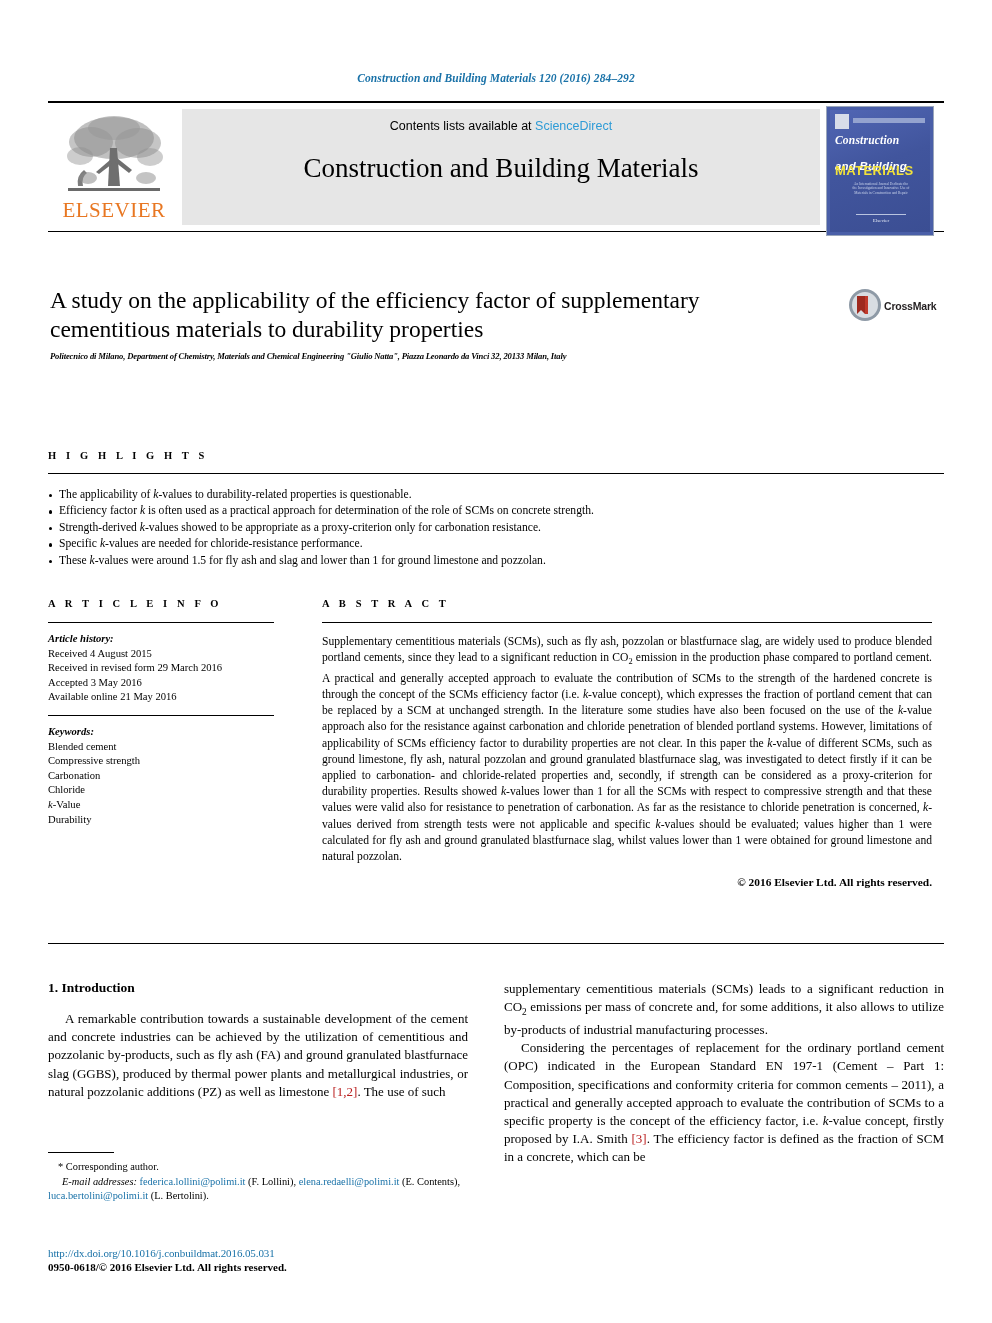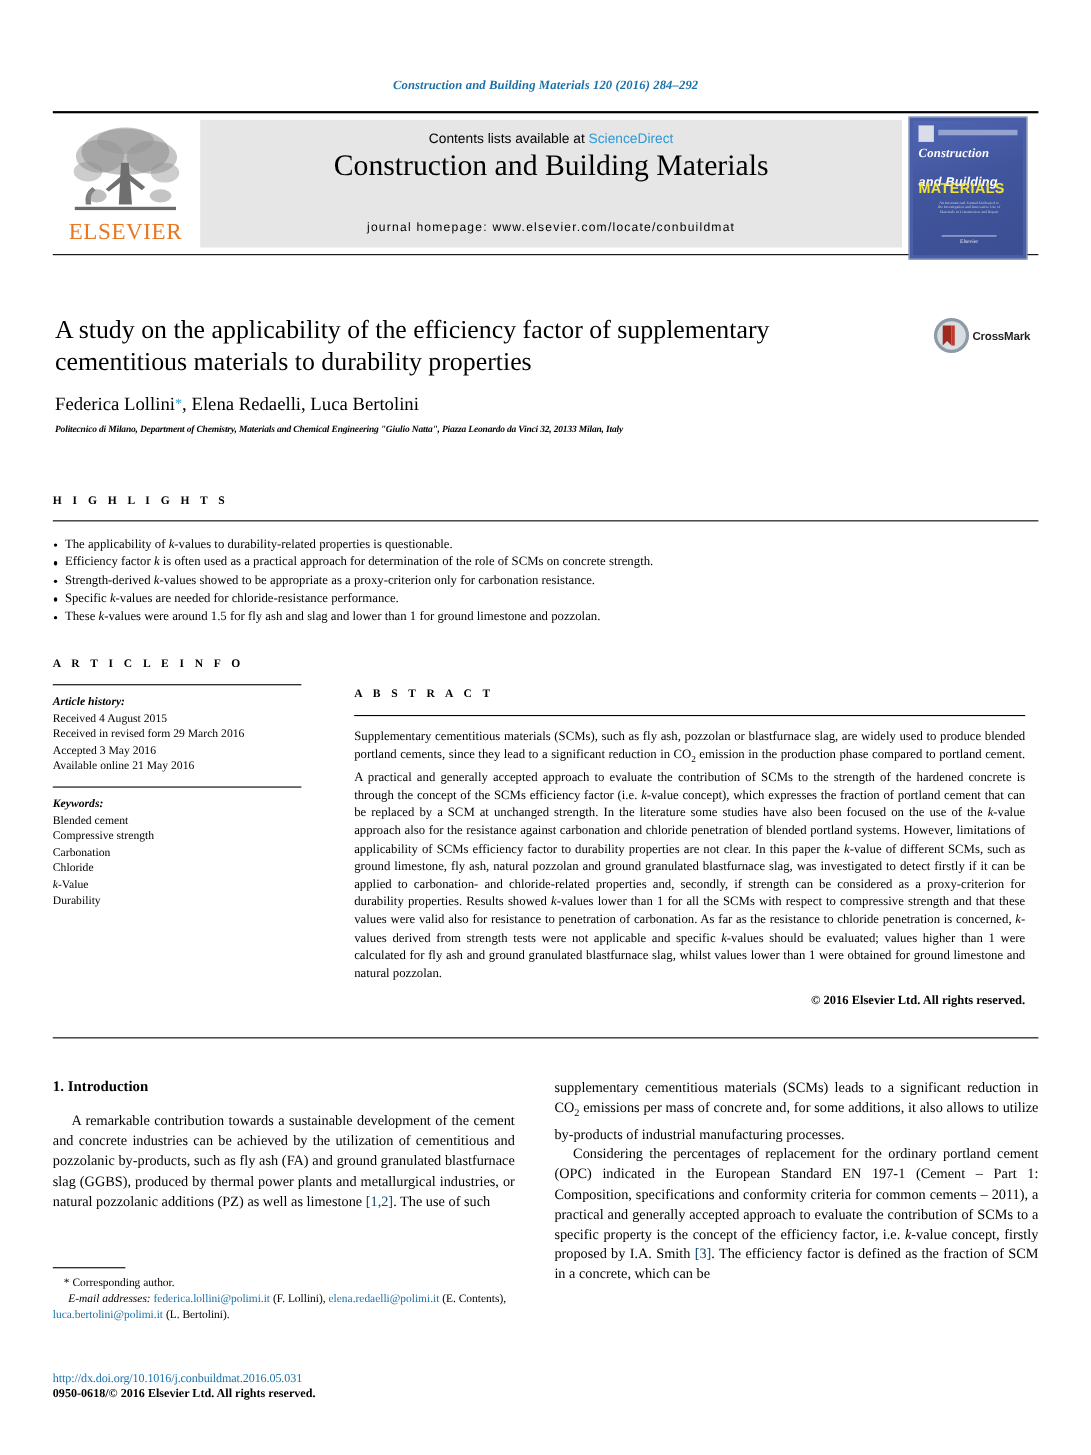--- a/index.html
+++ b/index.html
@@ -87,21 +87,21 @@
     text-align: center;
     font-family: "Liberation Sans", sans-serif;
     font-size: 12.5px;
     color: #000;
   }
   .contents-line .sd {
     color: #2e9bd6;
   }
   .journal-title {
     position: absolute;
-    left: 0; top: 26px;
+    left: 0; top: 44px;
     width: 638px;
     text-align: center;
     font-family: "Liberation Serif", serif;
     font-size: 27px;
     color: #000;
   }
   .homepage-line {
     position: absolute;
     left: 0; top: 92px;
     width: 638px;
@@ -297,21 +297,21 @@
     margin-top: 9px;
     font-family: "Liberation Serif", serif;
     font-size: 10.6px;
     line-height: 14.6px;
   }
   .kw-block { margin-top: 9px; }
   .kw-block div, .hist-block div { white-space: nowrap; }
 
   .abs-col {
     position: absolute;
-    left: 322px; top: 626px;
+    left: 322px; top: 598px;
     width: 610px;
   }
   .abs-col .rule-a { margin-top: 13px; height: 1px; background: #000; }
   .abs-text {
     margin-top: 11px;
     font-family: "Liberation Serif", serif;
     font-size: 11.6px;
     line-height: 16.2px;
     text-align: justify;
     color: #000;
@@ -354,21 +354,21 @@
   .body-p {
     font-family: "Liberation Serif", serif;
     font-size: 13px;
     line-height: 18.2px;
     text-align: justify;
     color: #000;
     margin: 0;
     text-indent: 17px;
   }
   .body-p + .body-p { margin-top: 0; }
-  .ref-link { color: #0c4a6e; margin-top: 48px; }
+  .ref-link { color: #b91c1c; margin-top: 48px; }
 
   
   .footnote {
     position: absolute;
     left: 48px; top: 1152px;
     width: 420px;
   }
   .footnote-rule {
     width: 66px;
     height: 1px;
@@ -437,42 +437,38 @@
         </g>
       </svg>
       <div class="elsevier-word">ELSEVIER</div>
     </div>
 
     <div class="journal-band">
       <div class="contents-line">
         <span>Contents lists available at </span><span class="sd">ScienceDirect</span>
       </div>
       <div class="journal-title">Construction and Building Materials</div>
-      <div class="homepage-line">journal homepage: www.elsevier.com/locate/conbuildmat</div>
     </div>
 
     <div class="cover-thumb">
       <div class="cover-inner">
         <div class="cover-elsbox"></div>
         <div class="cover-bar"></div>
         <div class="cover-l1">Construction</div>
         <div class="cover-l2">and Building</div>
         <div class="cover-l3">MATERIALS</div>
         <div class="cover-blurb">An International Journal Dedicated to the Investigation and Innovative Use of Materials in Construction and Repair</div>
         <div class="cover-footline"></div>
         <div class="cover-foottext">Elsevier</div>
       </div>
     </div>
   </div>
 
   <div class="title-area">
     <h1 class="article-title">A study on the applicability of the efficiency factor of supplementary cementitious materials to durability properties</h1>
-    <div class="authors">
-      <span>Federica Lollini</span><span class="star">*</span><span>, Elena Redaelli, Luca Bertolini</span>
-    </div>
     <div class="affiliation">Politecnico di Milano, Department of Chemistry, Materials and Chemical Engineering "Giulio Natta", Piazza Leonardo da Vinci 32, 20133 Milan, Italy</div>
   </div>
 
   <div class="crossmark">
     <svg width="34" height="34" viewBox="0 0 34 34">
       <circle cx="17" cy="17" r="16" fill="#8e9aa6"></circle>
       <circle cx="17" cy="17" r="13" fill="#d8dde2"></circle>
       <path d="M9 8 h8 v18 l-4 -4 l-4 4 Z" fill="#9e2a1f"></path>
       <path d="M17 8 h3 v18 h-3 Z" fill="#c0392b"></path>
     </svg>

